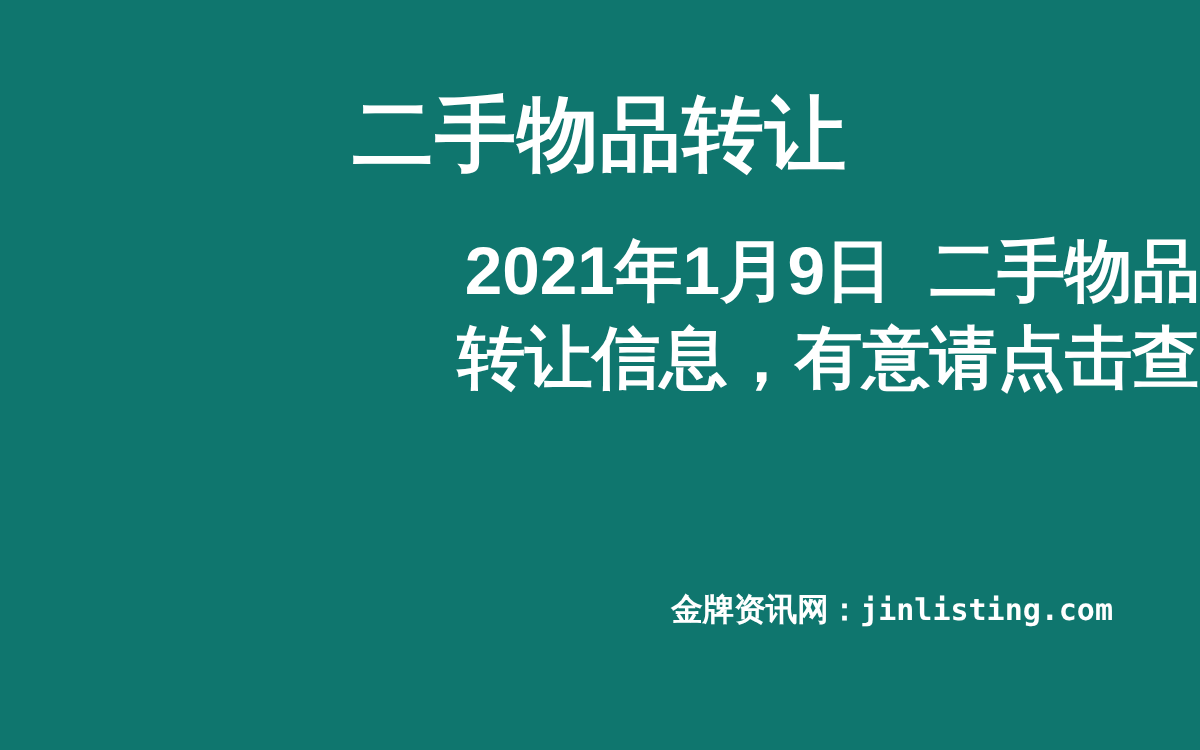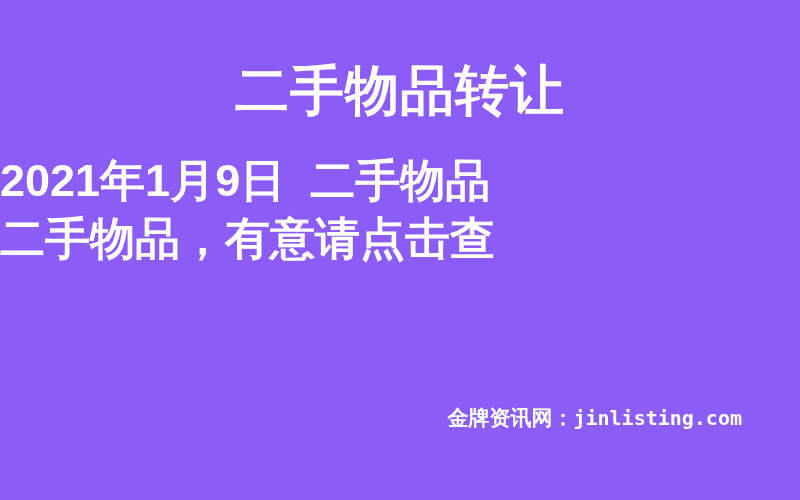--- a/index.html
+++ b/index.html
@@ -30,34 +30,34 @@
     font-weight: bold;
     line-height: 64px;
     letter-spacing: 1px;
     white-space: nowrap;
   }
   #body-block {
     position: absolute;
     top: 152px;
     left: 0;
     width: 800px;
-    text-align: left;
+    text-align: right;
     color: #ffffff;
     font-size: 45px;
     font-weight: bold;
     line-height: 58px;
     letter-spacing: 0px;
   }
   #body-block .line {
     display: block;
     white-space: pre;
   }
   #footer {
     position: absolute;
-    top: 404px;
+    top: 392px;
     left: 0;
     width: 800px;
     padding-right: 58px;
     box-sizing: border-box;
     text-align: right;
     color: #ffffff;
     font-size: 21px;
     font-weight: bold;
     line-height: 28px;
     white-space: nowrap;
@@ -68,26 +68,26 @@
   #footer .site-url {
     font-family: "DejaVu Sans Mono", "Liberation Mono", monospace;
     font-weight: bold;
     font-size: 20px;
     letter-spacing: 0px;
   }
 </style>
 </head>
 <body>
 
-<div id="banner" style="background: #8b5cf6;">
+<div id="banner" style="background: #0f766e;">
 
   <div id="title" style="color: rgb(255, 255, 255);">二手物品转让</div>
 
   <div id="body-block" style="color: rgb(255, 255, 255);">
     <span class="line">2021年1月9日  二手物品</span>
-    <span class="line">二手物品，有意请点击查</span>
+    <span class="line">转让信息，有意请点击查</span>
   </div>
 
   <div id="footer" style="color: rgb(255, 255, 255);">
     <span class="site-label">金牌资讯网：</span><span class="site-url">jinlisting.com</span>
   </div>
 
 </div>
 
 </body></html>

